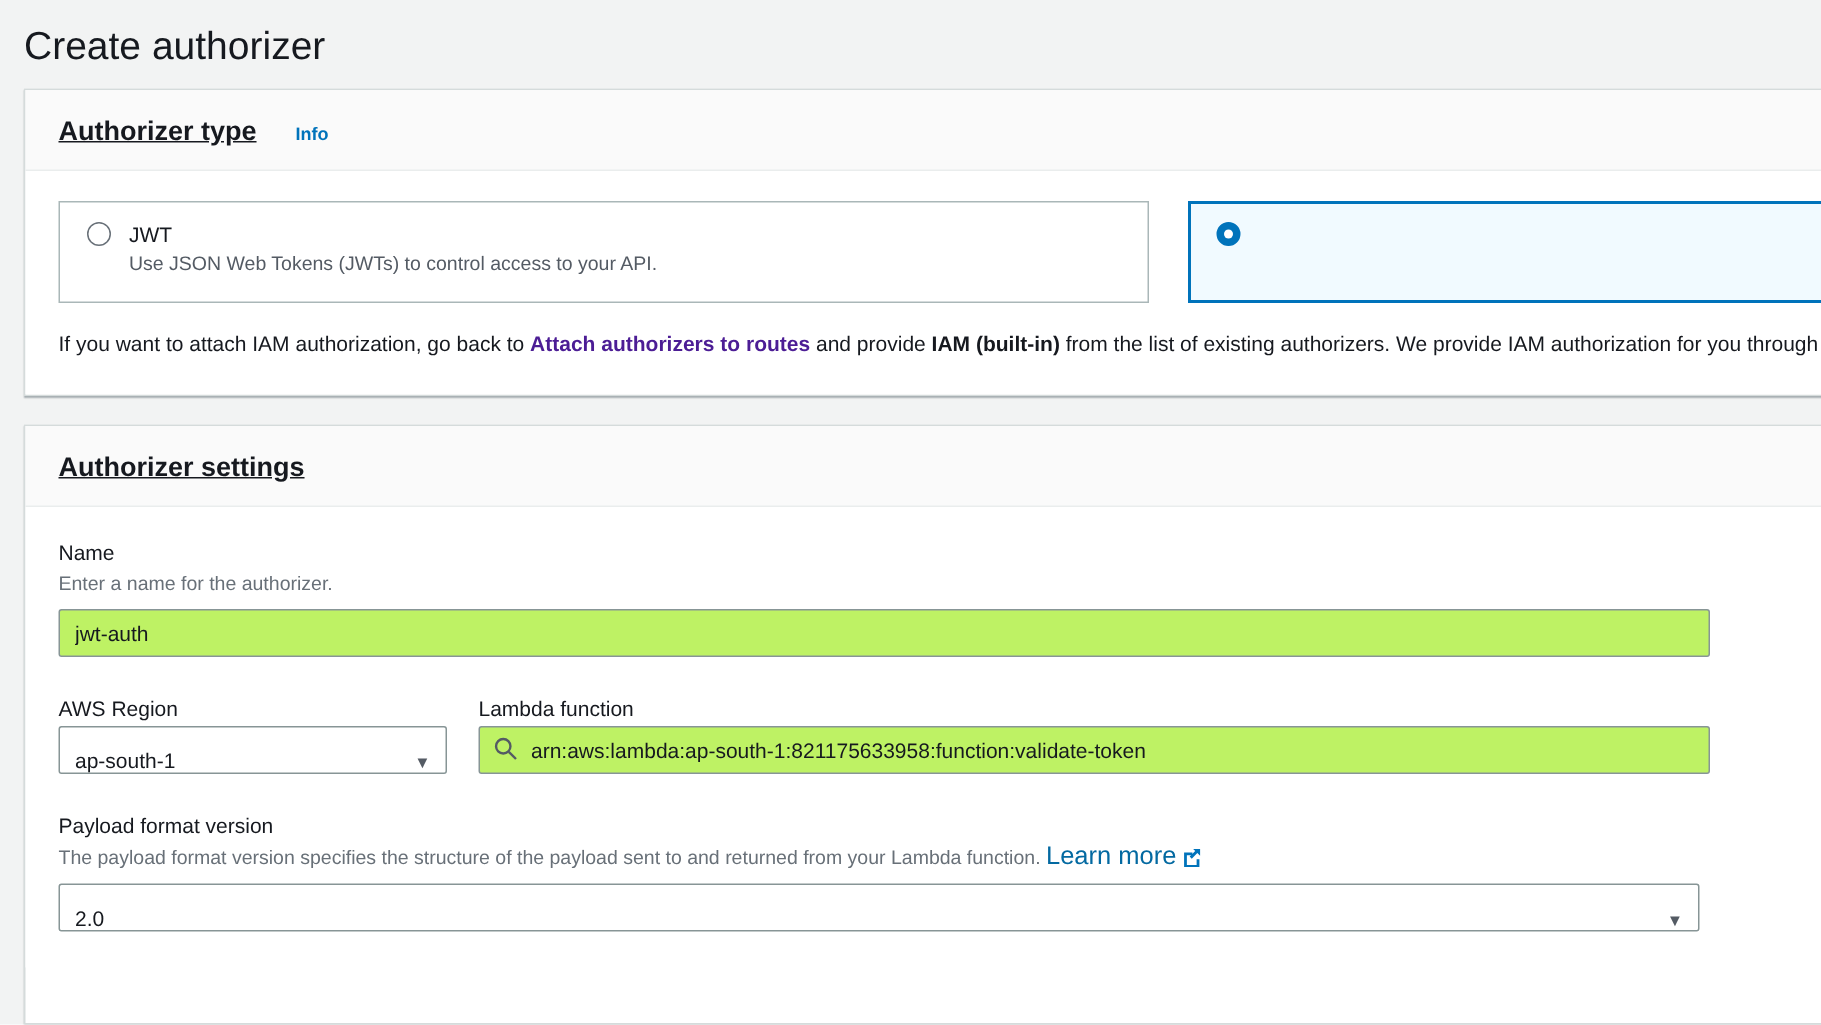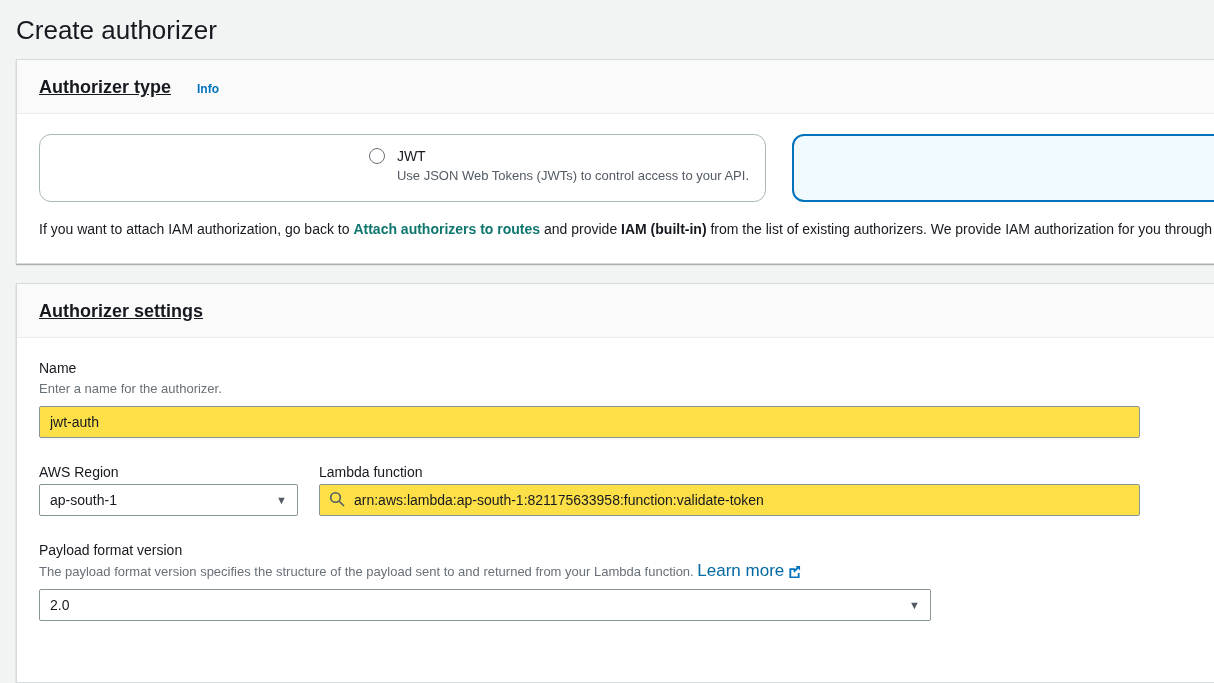--- a/index.html
+++ b/index.html
@@ -32,27 +32,26 @@
   .section-title { font-size:18px; font-weight:700; color:#16191f;text-decoration:underline; }
   .info-link {
     font-size:12px; font-weight:700; color:#0073bb;
     margin-left:26px; text-decoration:none; cursor:pointer;
   }
   .section-content { padding:20px 22px 24px 22px; background:#ffffff; }
 
   
   .cards-row { display:flex; gap:26px; }
   .option-card {
-    border:1px solid #aab7b8; border-radius:12px;
+    border:1px solid #aab7b8; border-radius:0;
     background:#ffffff;
     padding:11px 16px 12px 16px;
     min-height:68px;
     display:flex; align-items:flex-start;
     cursor:pointer;
-    justify-content:flex-end;
   }
   .option-card.jwt { width:727px; flex:none; }
   .option-card.selected {
     background:#f1faff;
     border:2px solid #0073bb;
     padding:10px 15px 11px 15px;
   }
   .option-card.lambda { flex:1; }
   .radio {
     width:16px; height:16px; border-radius:50%;
@@ -66,42 +65,42 @@
     width:6px; height:6px; margin:-3px 0 0 -3px;
     border-radius:50%; background:#ffffff;
   }
   .option-label { font-size:14px; color:#16191f; line-height:20px; }
   .option-desc  { font-size:13px; color:#545b64; line-height:18px; margin-top:1px; }
 
   .iam-note {
     margin-top:17px; font-size:14px; color:#16191f; line-height:20px;
     white-space:nowrap; overflow:hidden;
   }
-  .iam-note .note-link { color:#0f766e; font-weight:700; cursor:pointer; }
+  .iam-note .note-link { color:#4c1d95; font-weight:700; cursor:pointer; }
   .iam-note b { font-weight:700; }
 
   
   .field-label { font-size:14px; color:#16191f; line-height:20px; margin-bottom:2px; }
   .field-desc  { font-size:13px; color:#687078; line-height:18px; margin-bottom:8px; }
   .text-input {
     height:32px; border:1px solid #879596; border-radius:2px;
-    background:#fde047; font-size:14px; color:#16191f;
+    background:#bef264; font-size:14px; color:#16191f;
     font-family:"Liberation Sans","DejaVu Sans",sans-serif;
     padding:0 10px; outline:none; display:block;
   }
   .name-input { width:1101px; }
   .row { display:flex; gap:21px; margin-top:24px; }
   .select-box {
     height:32px; border:1px solid #879596; border-radius:2px;
     background:#fff; font-size:14px; color:#16191f;
-    display:flex; align-items:center; justify-content:space-between;
+    display:flex; align-items:flex-end; justify-content:space-between;
     padding:0 10px; cursor:pointer;
   }
   .region-select { width:259px; }
-  .payload-select { width:892px; }
+  .payload-select { width:1094px; }
   .dd-arrow { font-size:11px; color:#545b64; line-height:1; }
   .input-wrap { position:relative; width:952px; }
   .lambda-input { width:821px; padding-left:34px; padding-right:34px; }
   .search-icon {
     position:absolute; left:10px; top:7px; width:16px; height:16px;
   }
   .clear-icon {
     position:absolute; right:10px; top:5px;
     font-size:16px; color:#545b64; cursor:pointer; line-height:20px;
   }

